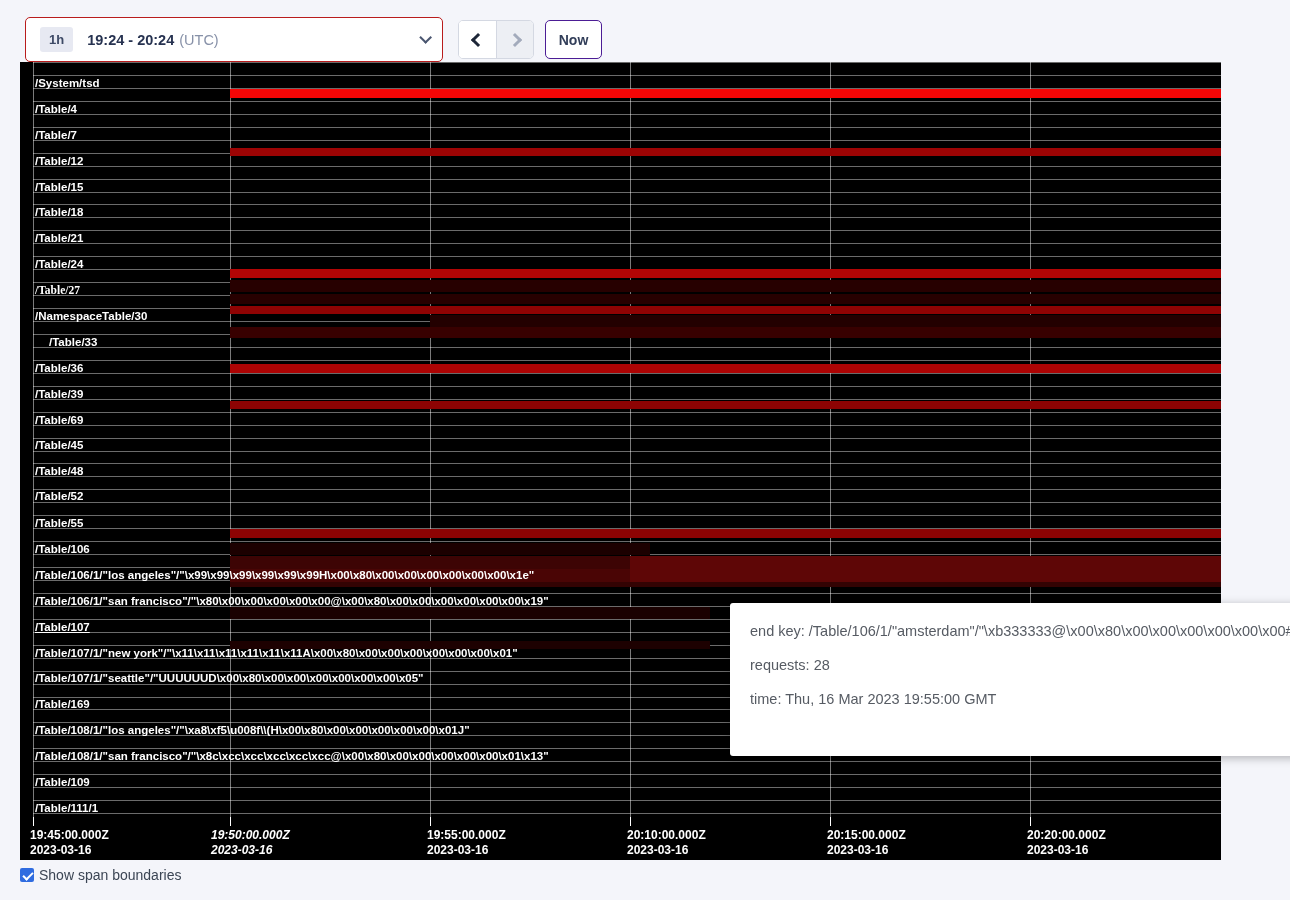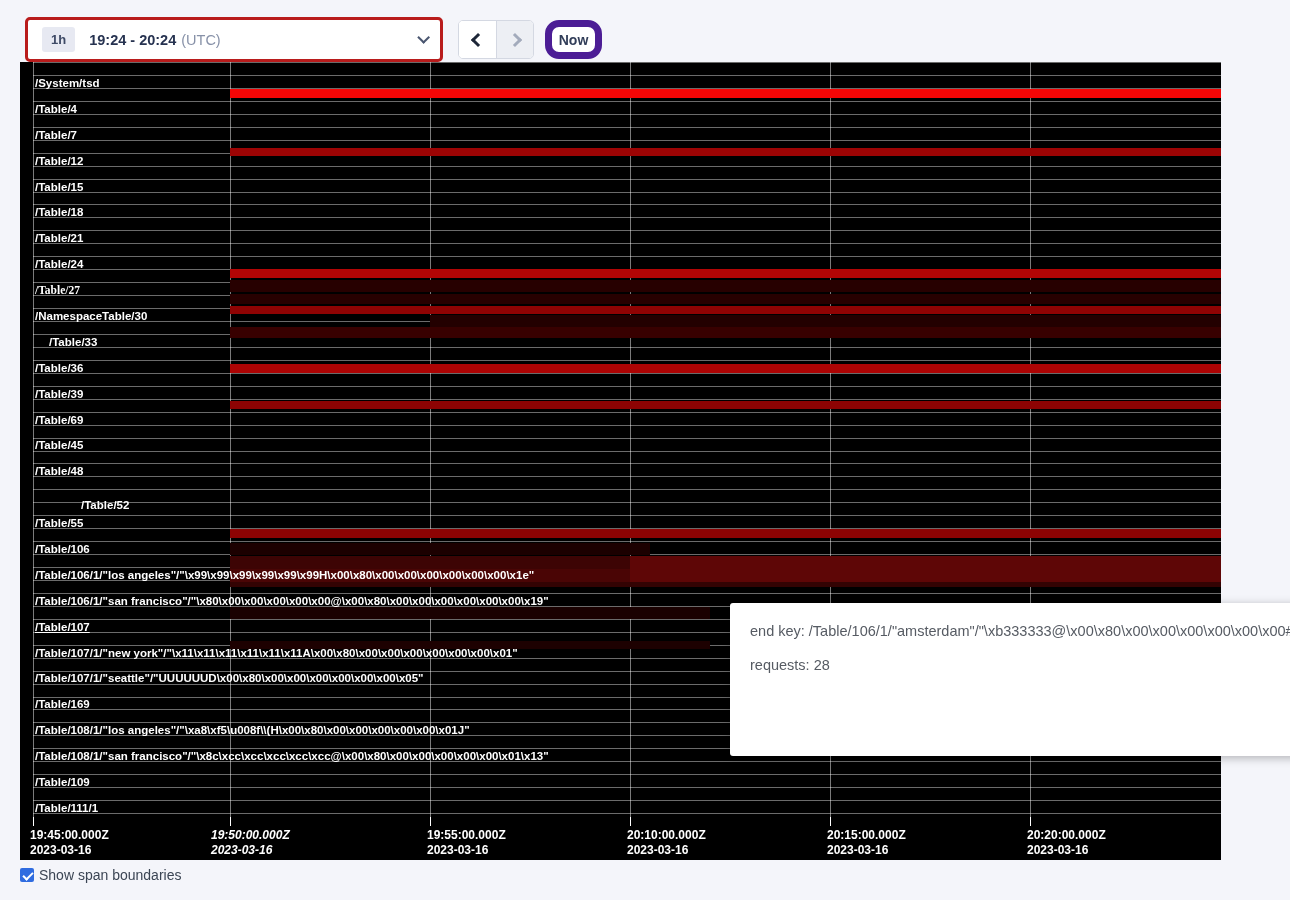--- a/index.html
+++ b/index.html
@@ -2,40 +2,40 @@
 <html><head>
 <meta charset="utf-8">
 <style>
   * { margin:0; padding:0; box-sizing:border-box; }
   html,body { width:1290px; height:900px; }
   body { font-family:"Liberation Sans", sans-serif; background:#f4f5fa; position:relative; overflow:hidden; }
 
   
   .toolbar { position:absolute; left:0; top:0; width:1290px; height:62px; }
   .time-selector { position:absolute; left:25px; top:17px; width:418px; height:45px;
-    background:#fff; border:3px solid #b91c1c; border-radius:5px;
+    background:#fff; border:1px solid #b91c1c; border-radius:5px;
     display:flex; align-items:center; padding:0 14px; cursor:pointer; }
   .chip { background:#e7e9f2; color:#3e4a66; font-weight:bold; font-size:13px;
     border-radius:3px; padding:5px 9px; margin-right:14px; }
   .range { color:#263250; font-weight:bold; font-size:14.5px; }
   .tz { color:#8791a8; font-size:14.5px; margin-left:5px; }
   .chev-down { margin-left:auto; width:9px; height:9px; border-right:2px solid #4a5670;
     border-bottom:2px solid #4a5670; transform:rotate(45deg) translateY(-3px); }
 
   .nav-group { position:absolute; left:458px; top:20px; height:39px; display:flex;
     border:1px solid #d4d8e2; border-radius:5px; overflow:hidden; background:#fff; }
   .nav { width:37px; height:100%; border:none; background:#fff; display:flex;
     align-items:center; justify-content:center; cursor:pointer; }
   .nav + .nav { border-left:1px solid #d4d8e2; }
   .nav.disabled { background:#edeff4; cursor:default; }
   .chev-left { width:10px; height:10px; border-left:3px solid #1d2638; border-bottom:3px solid #1d2638; transform:rotate(45deg); }
   .chev-right { width:10px; height:10px; border-right:3px solid #a3abbc; border-top:3px solid #a3abbc; transform:rotate(45deg); }
 
   .now-btn { position:absolute; left:545px; top:20px; width:57px; height:39px;
-    background:#fff; border:7px solid #4c1d95; border-radius:14px;
+    background:#fff; border:1px solid #4c1d95; border-radius:5px;
     color:#323e59; font-weight:bold; font-size:14px; font-family:"Liberation Sans",sans-serif; cursor:pointer; }
 
   
   .canvas { position:absolute; left:20px; top:62px; width:1201px; height:798px; background:#000; }
   .grid { position:absolute; left:13px; top:0; width:1188px; height:760px;
     background:repeating-linear-gradient(to bottom, rgba(255,255,255,0.42) 0 1px, transparent 1px 12.95px); }
   .vline { position:absolute; top:0; width:1px; height:760px; background:rgba(255,255,255,0.48); }
   .band { position:absolute; }
   .rowlabel { position:absolute; left:15px; height:26px; line-height:26px;
     color:#fff; font-size:11.5px; font-weight:bold; white-space:pre; }
@@ -112,21 +112,21 @@
     <div class="rowlabel" style="top: 163.34px;">/Table/21</div>
     <div class="rowlabel" style="top: 189.23px;">/Table/24</div>
     <div class="rowlabel" style="top: 215.12px; font-family: Liberation Serif, serif;">/Table/27</div>
     <div class="rowlabel" style="top: 241.01px;">/NamespaceTable/30</div>
     <div class="rowlabel" style="top: 266.9px; padding-left: 14px;">/Table/33</div>
     <div class="rowlabel" style="top: 292.79px;">/Table/36</div>
     <div class="rowlabel" style="top: 318.68px;">/Table/39</div>
     <div class="rowlabel" style="top: 344.57px;">/Table/69</div>
     <div class="rowlabel" style="top: 370.46px;">/Table/45</div>
     <div class="rowlabel" style="top: 396.35px;">/Table/48</div>
-    <div class="rowlabel" style="top: 430px; padding-left: 46px;">/Table/52</div>
+    <div class="rowlabel" style="top: 421px;">/Table/52</div>
     <div class="rowlabel" style="top: 448.13px;">/Table/55</div>
     <div class="rowlabel" style="top: 474.02px;">/Table/106</div>
     <div class="rowlabel" style="top: 499.91px;">/Table/106/1/"los angeles"/"\x99\x99\x99\x99\x99\x99H\x00\x80\x00\x00\x00\x00\x00\x00\x1e"</div>
     <div class="rowlabel" style="top: 525.8px;">/Table/106/1/"san francisco"/"\x80\x00\x00\x00\x00\x00@\x00\x80\x00\x00\x00\x00\x00\x00\x19"</div>
     <div class="rowlabel" style="top: 551.69px; text-decoration: underline;">/Table/107</div>
     <div class="rowlabel" style="top: 577.58px;">/Table/107/1/"new york"/"\x11\x11\x11\x11\x11\x11A\x00\x80\x00\x00\x00\x00\x00\x00\x01"</div>
     <div class="rowlabel" style="top: 603.47px;">/Table/107/1/"seattle"/"UUUUUUD\x00\x80\x00\x00\x00\x00\x00\x00\x05"</div>
     <div class="rowlabel" style="top: 629.36px;">/Table/169</div>
     <div class="rowlabel" style="top: 655.25px;">/Table/108/1/"los angeles"/"\xa8\xf5\u008f\\(H\x00\x80\x00\x00\x00\x00\x00\x01J"</div>
     <div class="rowlabel" style="top: 681.14px;">/Table/108/1/"san francisco"/"\x8c\xcc\xcc\xcc\xcc\xcc@\x00\x80\x00\x00\x00\x00\x00\x01\x13"</div>
@@ -158,19 +158,20 @@
       <div>2023-03-16</div>
     </div>
     <div class="axis-tick" style="left: 1010px;"></div>
     <div class="axlabel" style="left: 1007px;">
       <div>20:20:00.000Z</div>
       <div>2023-03-16</div>
     </div>
     <div class="tooltip">
     <div class="tline">end key: /Table/106/1/"amsterdam"/"\xb333333@\x00\x80\x00\x00\x00\x00\x00\x00#"</div>
     <div class="tline">requests: 28</div>
+    <div class="tline">time: Thu, 16 Mar 2023 19:55:00 GMT</div>
   </div>
   </div>
 
 <label class="footer">
   <span class="cb"></span>
   <span class="cb-label">Show span boundaries</span>
 </label>
 
 </body></html>

